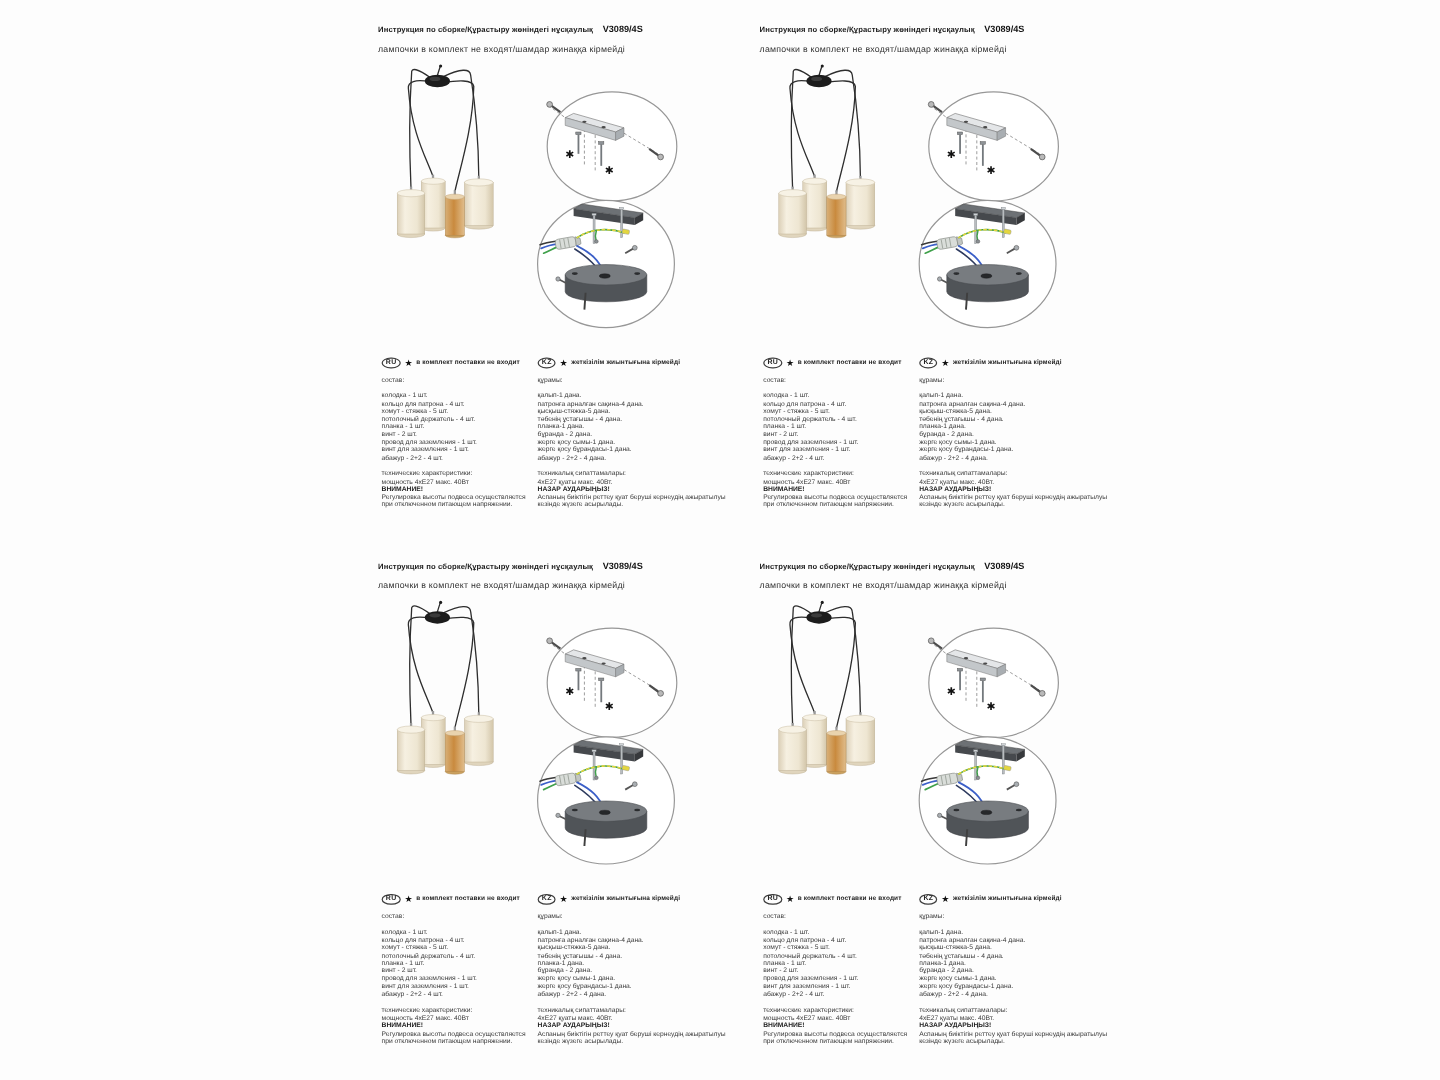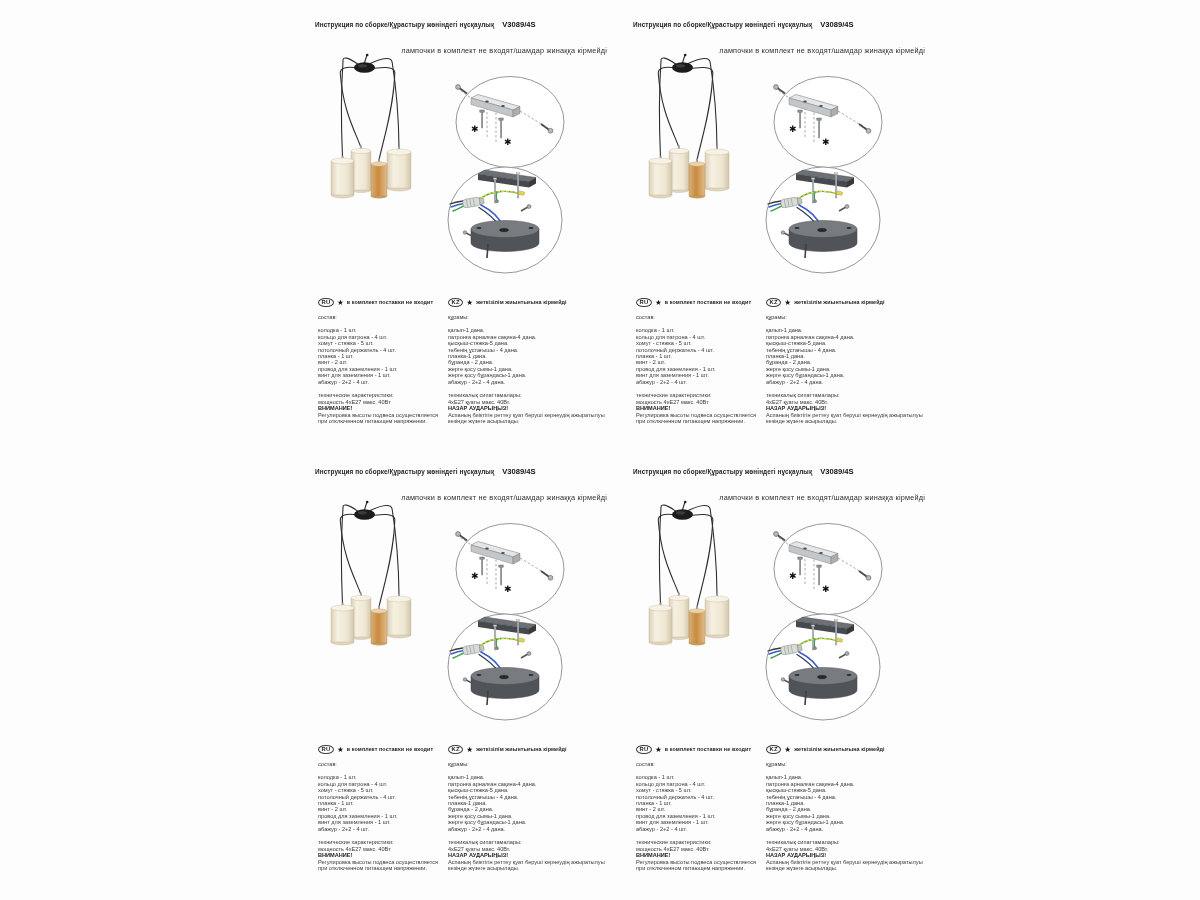--- a/index.html
+++ b/index.html
@@ -10,21 +10,21 @@
   #grid{
     position:absolute;left:310px;top:15px;
     display:grid;grid-template-columns:300px 300px;grid-auto-rows:435px;
     column-gap:18px;row-gap:12px;
   }
   .sheet{position:relative;width:300px;height:435px;background:transparent;}
   .titleblock{position:absolute;left:5px;top:6px;width:292px;}
   .titleline{display:flex;align-items:baseline;gap:8px;}
   .title{font-size:6.4px;font-weight:bold;color:#1d1d1d;white-space:nowrap;letter-spacing:.1px;line-height:8px;}
   .model{font-size:7.6px;font-weight:bold;color:#111;line-height:8px;}
-  .subtitle{font-size:7.3px;color:#303030;margin-top:18px;letter-spacing:.2px;line-height:8px;white-space:nowrap;text-align:right;}
+  .subtitle{font-size:7.3px;color:#303030;margin-top:7px;letter-spacing:.2px;line-height:8px;white-space:nowrap;}
   .lamp {position:absolute;left:10px;top:38px;width:92px;height:151px;}
   .circ1{position:absolute;left:144px;top:59px;width:112px;height:96px;}
   .circ2{position:absolute;left:135px;top:150px;width:120px;height:110px;}
   .col{position:absolute;top:283px;font-size:5.6px;line-height:6.4px;color:#3a3a3a;}
   .col.ru{left:8px;width:126px;}
   .col.kz{left:138px;width:158px;}
   .badgerow{display:flex;align-items:center;gap:3px;height:9px;}
   .badge{border:1px solid #3c3c3c;border-radius:50%;font-size:5.8px;font-weight:bold;
          padding:0 2.5px;line-height:7.5px;color:#1d1d1d;letter-spacing:.3px;}
   .star{font-size:7.6px;color:#111;line-height:8px;}

